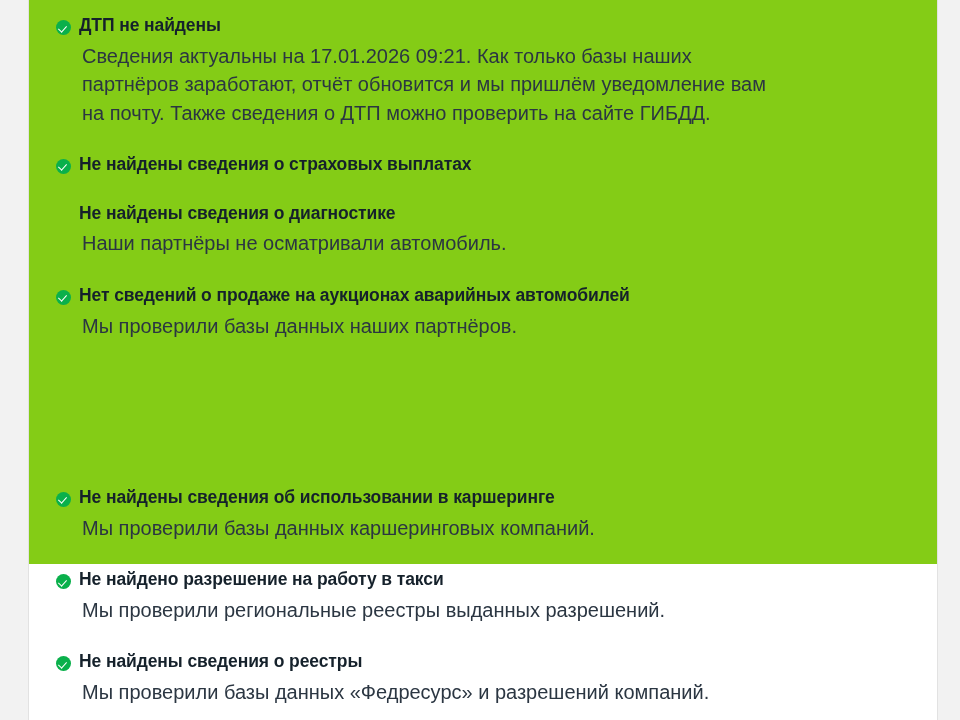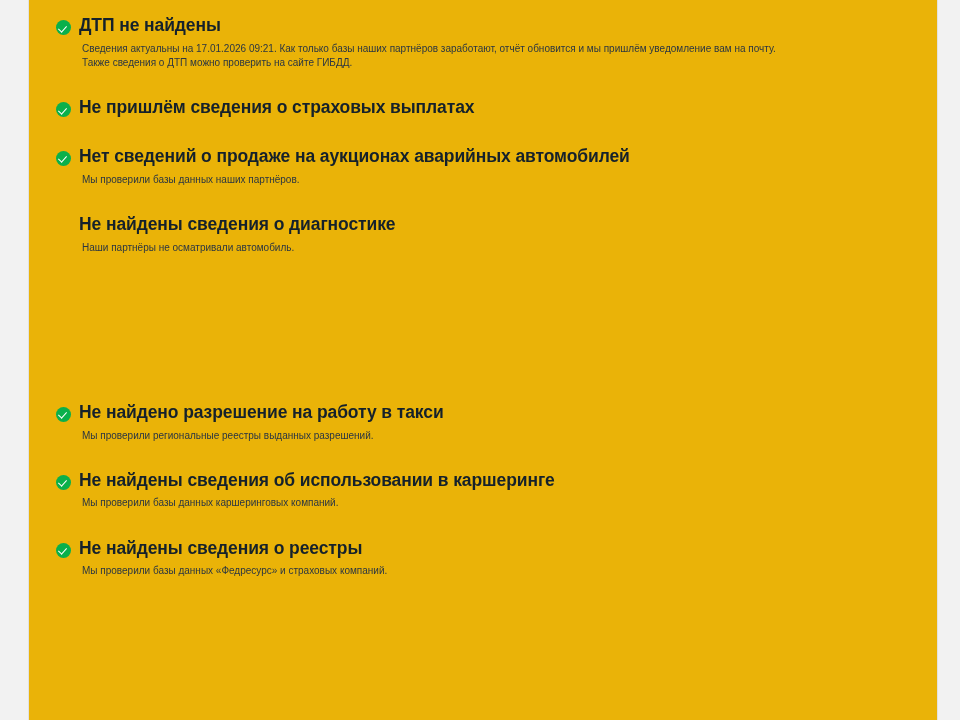--- a/index.html
+++ b/index.html
@@ -10,22 +10,22 @@
     width: 960px;
     height: 720px;
     background: #ffffff;
     font-family: "Liberation Sans", sans-serif;
     overflow: hidden;
     position: relative;
   }
   .page {
     position: relative;
     width: 960px;
-    height: 720px;
-    background: #eab308;
+    height: 564px;
+    background: #84cc16;
     box-sizing: border-box;
   }
   
   .gutter-left {
     position: absolute;
     left: 0;
     top: 0;
     width: 28px;
     height: 720px;
     background: #f2f2f2;
@@ -86,21 +86,21 @@
   h2.title {
     margin: 0;
     font-size: 17.5px;
     font-weight: bold;
     color: #15212b;
     line-height: 1.3;
     letter-spacing: -0.1px;
   }
   p.desc {
     margin: 5px 0 0 0;
-    font-size: 10px;
+    font-size: 20px;
     color: #2b3642;
     line-height: 1.42;
     max-width: 700px;
   }
   .spacer-large {
     height: 120px;
   }
   .first-block {
     padding-top: 14px;
   }
@@ -119,60 +119,60 @@
       <div class="head">
         <span class="check"></span>
         <h2 class="title">ДТП не найдены</h2>
       </div>
       <p class="desc">Сведения актуальны на 17.01.2026 09:21. Как только базы наших партнёров заработают, отчёт обновится и мы пришлём уведомление вам на почту. Также сведения о ДТП можно проверить на сайте ГИБДД.</p>
     </div>
 
     <div class="block">
       <div class="head">
         <span class="check"></span>
-        <h2 class="title">Не пришлём сведения о страховых выплатах</h2>
+        <h2 class="title">Не найдены сведения о страховых выплатах</h2>
       </div>
+    </div>
+
+    <div class="block">
+      <div class="head">
+        <span class="check hidden"></span>
+        <h2 class="title">Не найдены сведения о диагностике</h2>
+      </div>
+      <p class="desc">Наши партнёры не осматривали автомобиль.</p>
     </div>
 
     <div class="block">
       <div class="head">
         <span class="check"></span>
         <h2 class="title">Нет сведений о продаже на аукционах аварийных автомобилей</h2>
       </div>
       <p class="desc">Мы проверили базы данных наших партнёров.</p>
     </div>
 
+    <div class="spacer-large"></div>
+
     <div class="block">
       <div class="head">
-        <span class="check hidden"></span>
-        <h2 class="title">Не найдены сведения о диагностике</h2>
+        <span class="check"></span>
+        <h2 class="title">Не найдены сведения об использовании в каршеринге</h2>
       </div>
-      <p class="desc">Наши партнёры не осматривали автомобиль.</p>
+      <p class="desc">Мы проверили базы данных каршеринговых компаний.</p>
     </div>
-
-    <div class="spacer-large"></div>
 
     <div class="block">
       <div class="head">
         <span class="check"></span>
         <h2 class="title">Не найдено разрешение на работу в такси</h2>
       </div>
       <p class="desc">Мы проверили региональные реестры выданных разрешений.</p>
     </div>
 
     <div class="block">
       <div class="head">
         <span class="check"></span>
-        <h2 class="title">Не найдены сведения об использовании в каршеринге</h2>
-      </div>
-      <p class="desc">Мы проверили базы данных каршеринговых компаний.</p>
-    </div>
-
-    <div class="block">
-      <div class="head">
-        <span class="check"></span>
         <h2 class="title">Не найдены сведения о реестры</h2>
       </div>
-      <p class="desc">Мы проверили базы данных «Федресурс» и страховых компаний.</p>
+      <p class="desc">Мы проверили базы данных «Федресурс» и разрешений компаний.</p>
     </div>
 
   </div>
 </div>
 
 </body></html>

